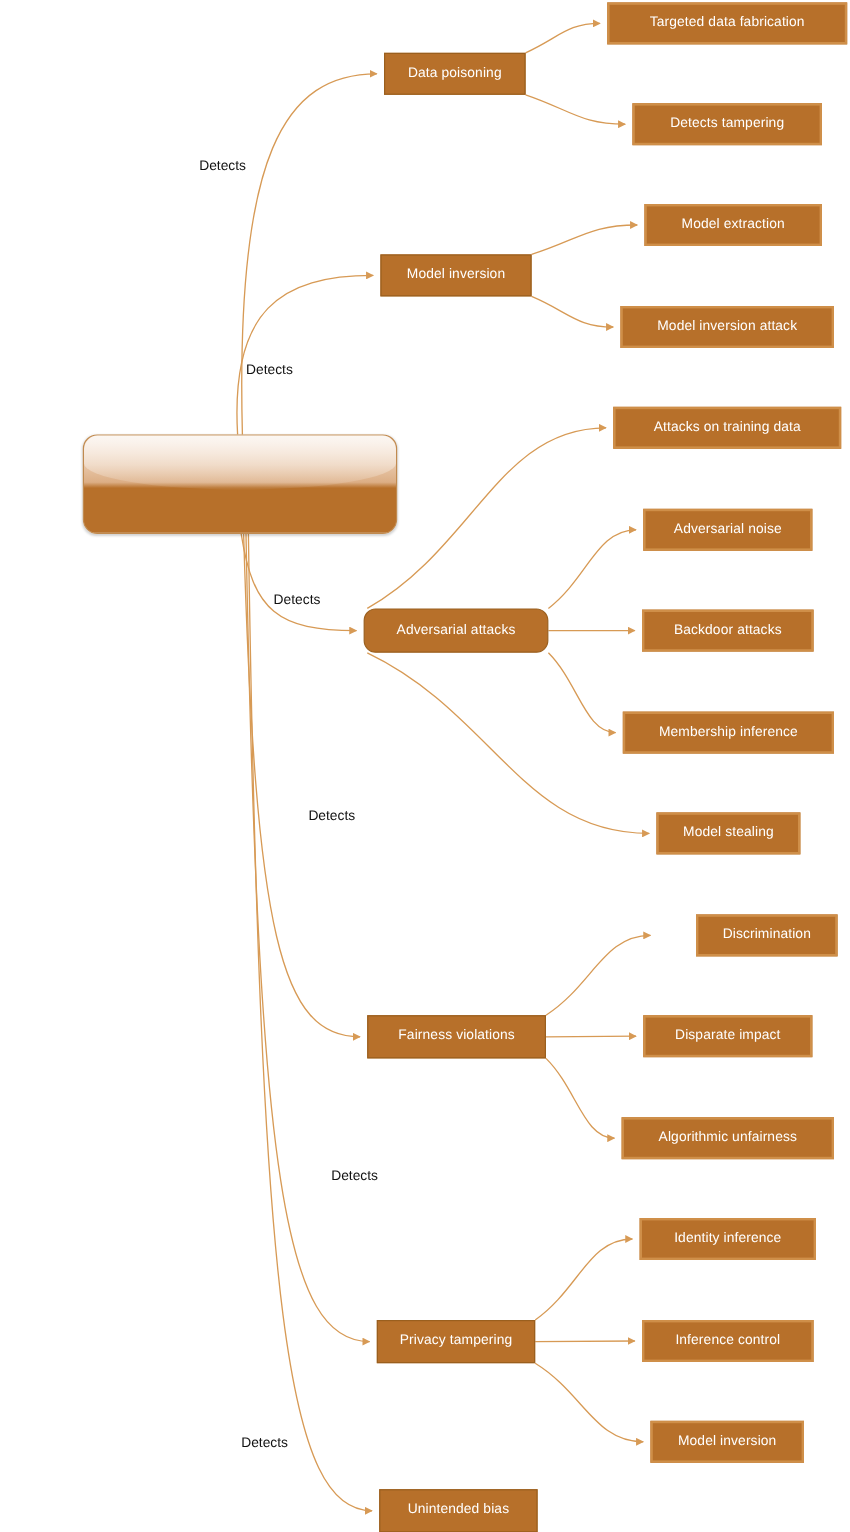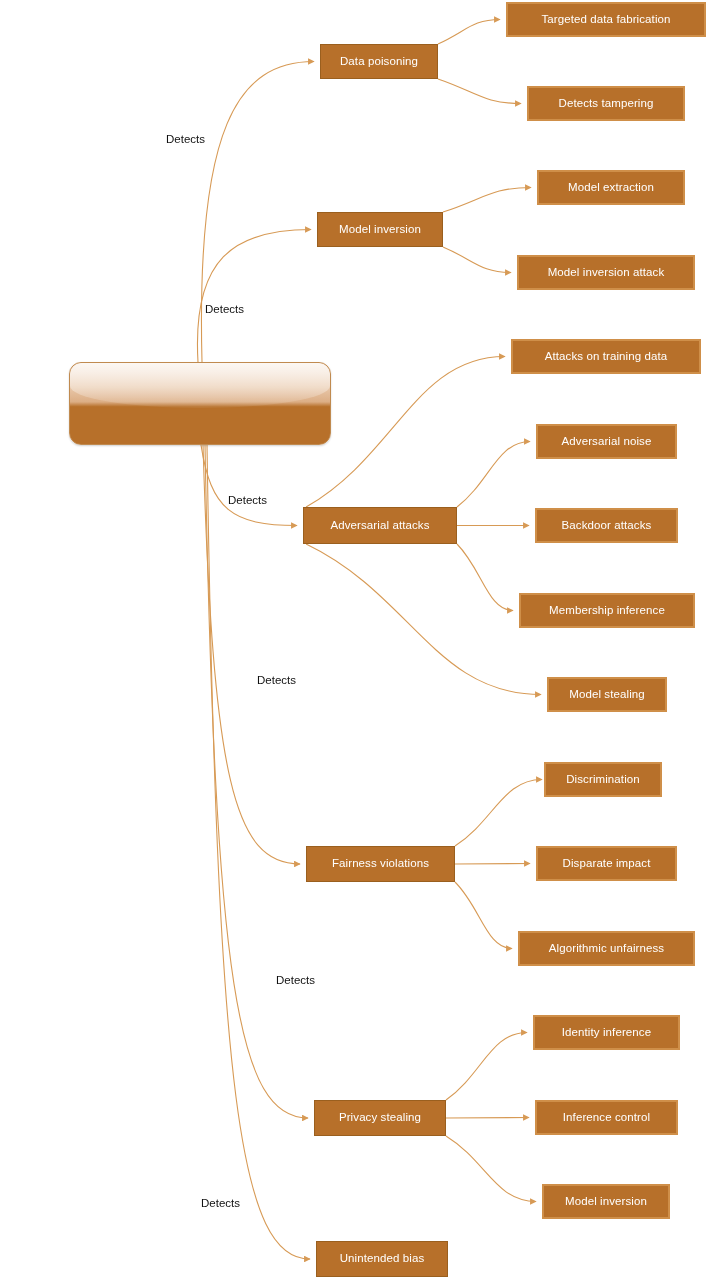--- a/index.html
+++ b/index.html
@@ -151,52 +151,52 @@
       </div>
       <div class="node node-branch" style="left: 317px; top: 212px; width: 126px; height: 35px;">
         <span>Model inversion</span>
       </div>
       <div class="node node-leaf" style="left: 537px; top: 170px; width: 148px; height: 35px;">
         <span>Model extraction</span>
       </div>
       <div class="node node-leaf" style="left: 517px; top: 255px; width: 178px; height: 35px;">
         <span>Model inversion attack</span>
       </div>
-      <div class="node node-branch" style="left: 303px; top: 507px; width: 154px; height: 37px;">
+      <div class="node node-branch" style="left: 303px; top: 507px; width: 154px; height: 37px; border-radius: 10px;">
         <span>Adversarial attacks</span>
       </div>
       <div class="node node-leaf" style="left: 511px; top: 339px; width: 190px; height: 35px;">
         <span>Attacks on training data</span>
       </div>
       <div class="node node-leaf" style="left: 536px; top: 424px; width: 141px; height: 35px;">
         <span>Adversarial noise</span>
       </div>
       <div class="node node-leaf" style="left: 535px; top: 508px; width: 143px; height: 35px;">
         <span>Backdoor attacks</span>
       </div>
       <div class="node node-leaf" style="left: 519px; top: 593px; width: 176px; height: 35px;">
         <span>Membership inference</span>
       </div>
       <div class="node node-leaf" style="left: 547px; top: 677px; width: 120px; height: 35px;">
         <span>Model stealing</span>
       </div>
       <div class="node node-branch" style="left: 306px; top: 846px; width: 149px; height: 36px;">
         <span>Fairness violations</span>
       </div>
-      <div class="node node-leaf" style="left: 544px; top: 762px; width: 118px; height: 35px;">
+      <div class="node node-leaf" style="left: 580px; top: 762px; width: 118px; height: 35px;">
         <span>Discrimination</span>
       </div>
       <div class="node node-leaf" style="left: 536px; top: 846px; width: 141px; height: 35px;">
         <span>Disparate impact</span>
       </div>
       <div class="node node-leaf" style="left: 518px; top: 931px; width: 177px; height: 35px;">
         <span>Algorithmic unfairness</span>
       </div>
       <div class="node node-branch" style="left: 314px; top: 1100px; width: 132px; height: 36px;">
-        <span>Privacy stealing</span>
+        <span>Privacy tampering</span>
       </div>
       <div class="node node-leaf" style="left: 533px; top: 1015px; width: 147px; height: 35px;">
         <span>Identity inference</span>
       </div>
       <div class="node node-leaf" style="left: 535px; top: 1100px; width: 143px; height: 35px;">
         <span>Inference control</span>
       </div>
       <div class="node node-leaf" style="left: 542px; top: 1184px; width: 128px; height: 35px;">
         <span>Model inversion</span>
       </div>

